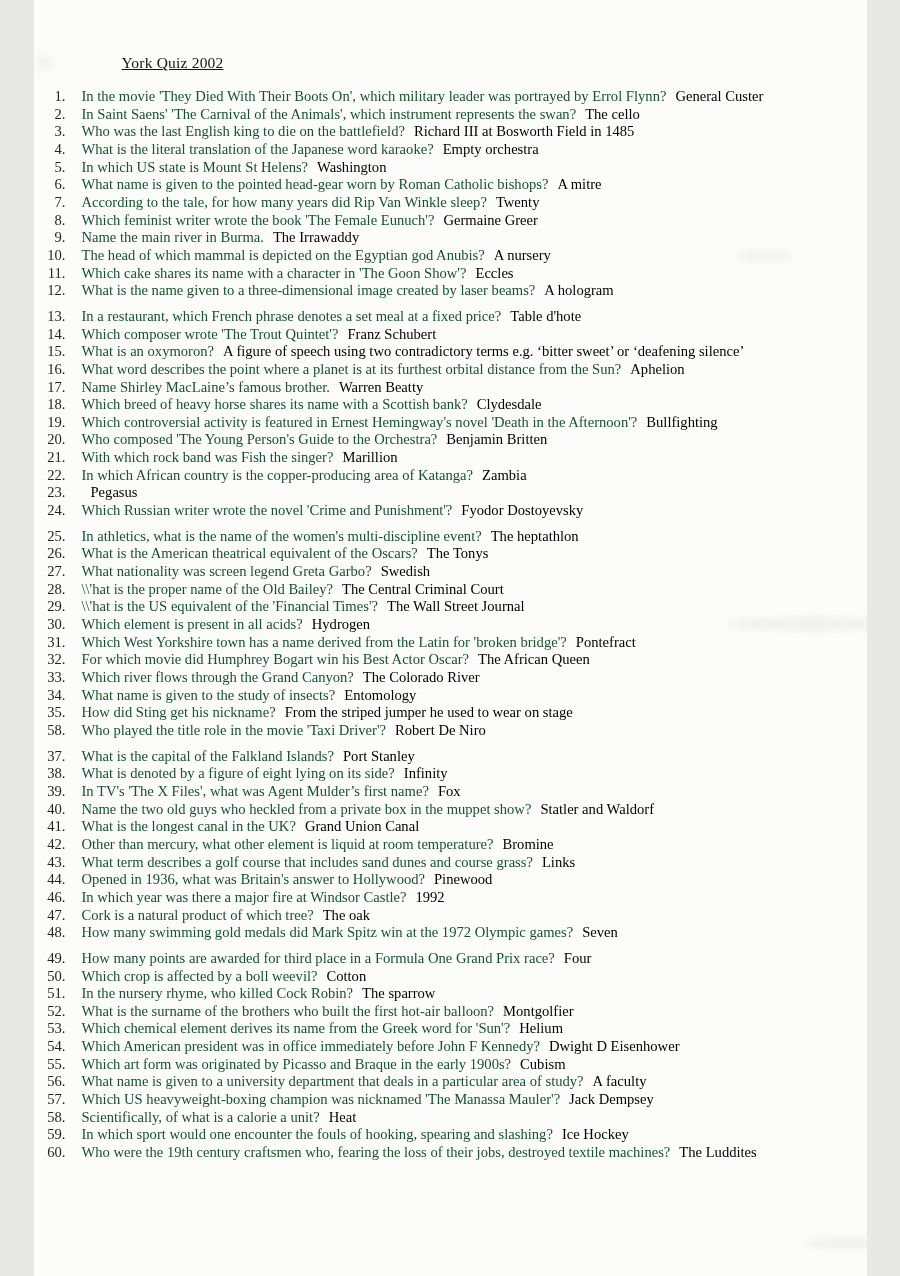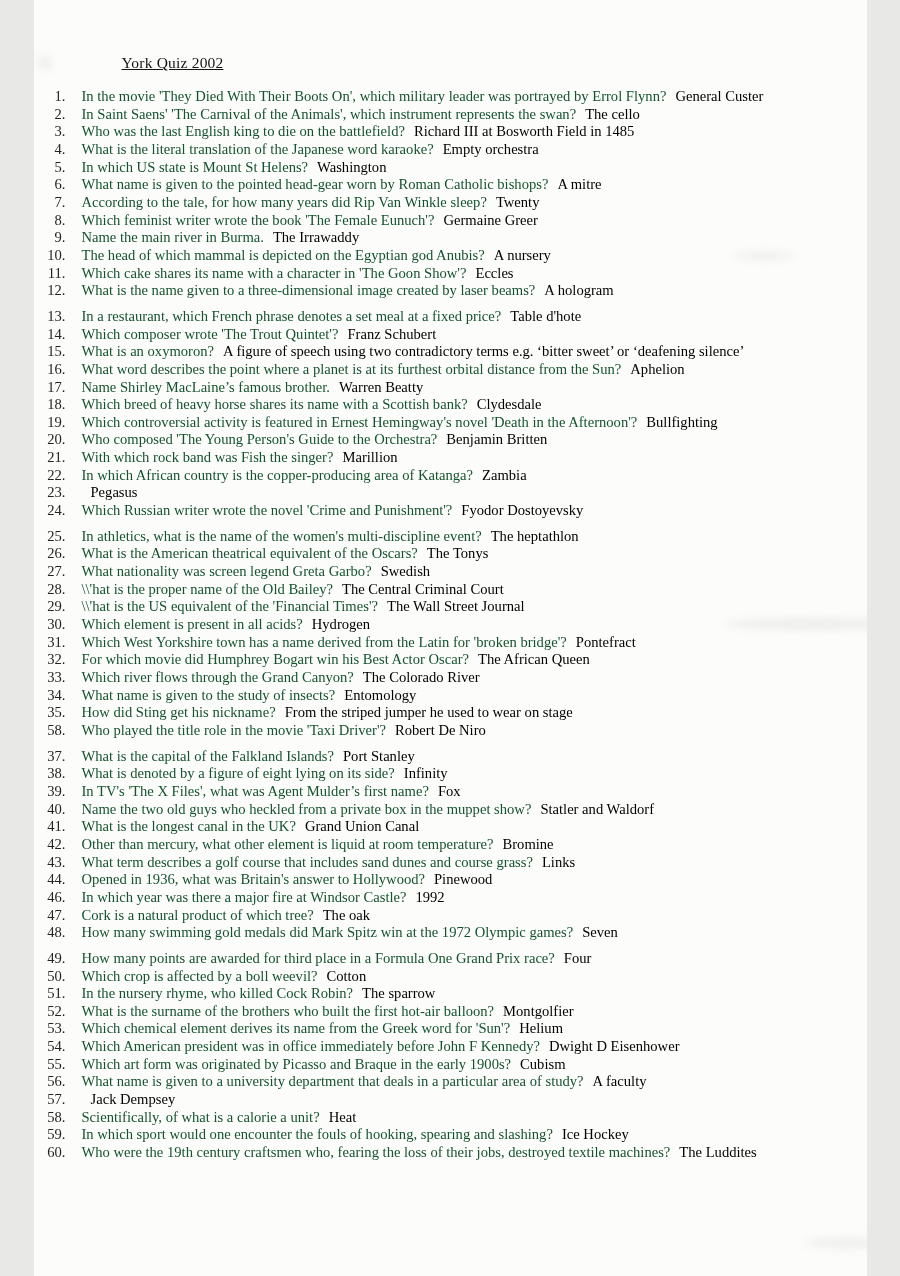--- a/index.html
+++ b/index.html
@@ -403,20 +403,21 @@
   </div>
 
   <div class="q-row">
     <span class="q-num">56.</span>
     <span class="q-text">What name is given to a university department that deals in a particular area of study?</span>
     <span class="q-answer">A faculty</span>
   </div>
 
   <div class="q-row">
     <span class="q-num">57.</span>
+    <span class="q-text">Which US heavyweight-boxing champion was nicknamed 'The Manassa Mauler'?</span>
     <span class="q-answer">Jack Dempsey</span>
   </div>
 
   <div class="q-row">
     <span class="q-num">58.</span>
     <span class="q-text">Scientifically, of what is a calorie a unit?</span>
     <span class="q-answer">Heat</span>
   </div>
 
   <div class="q-row">

